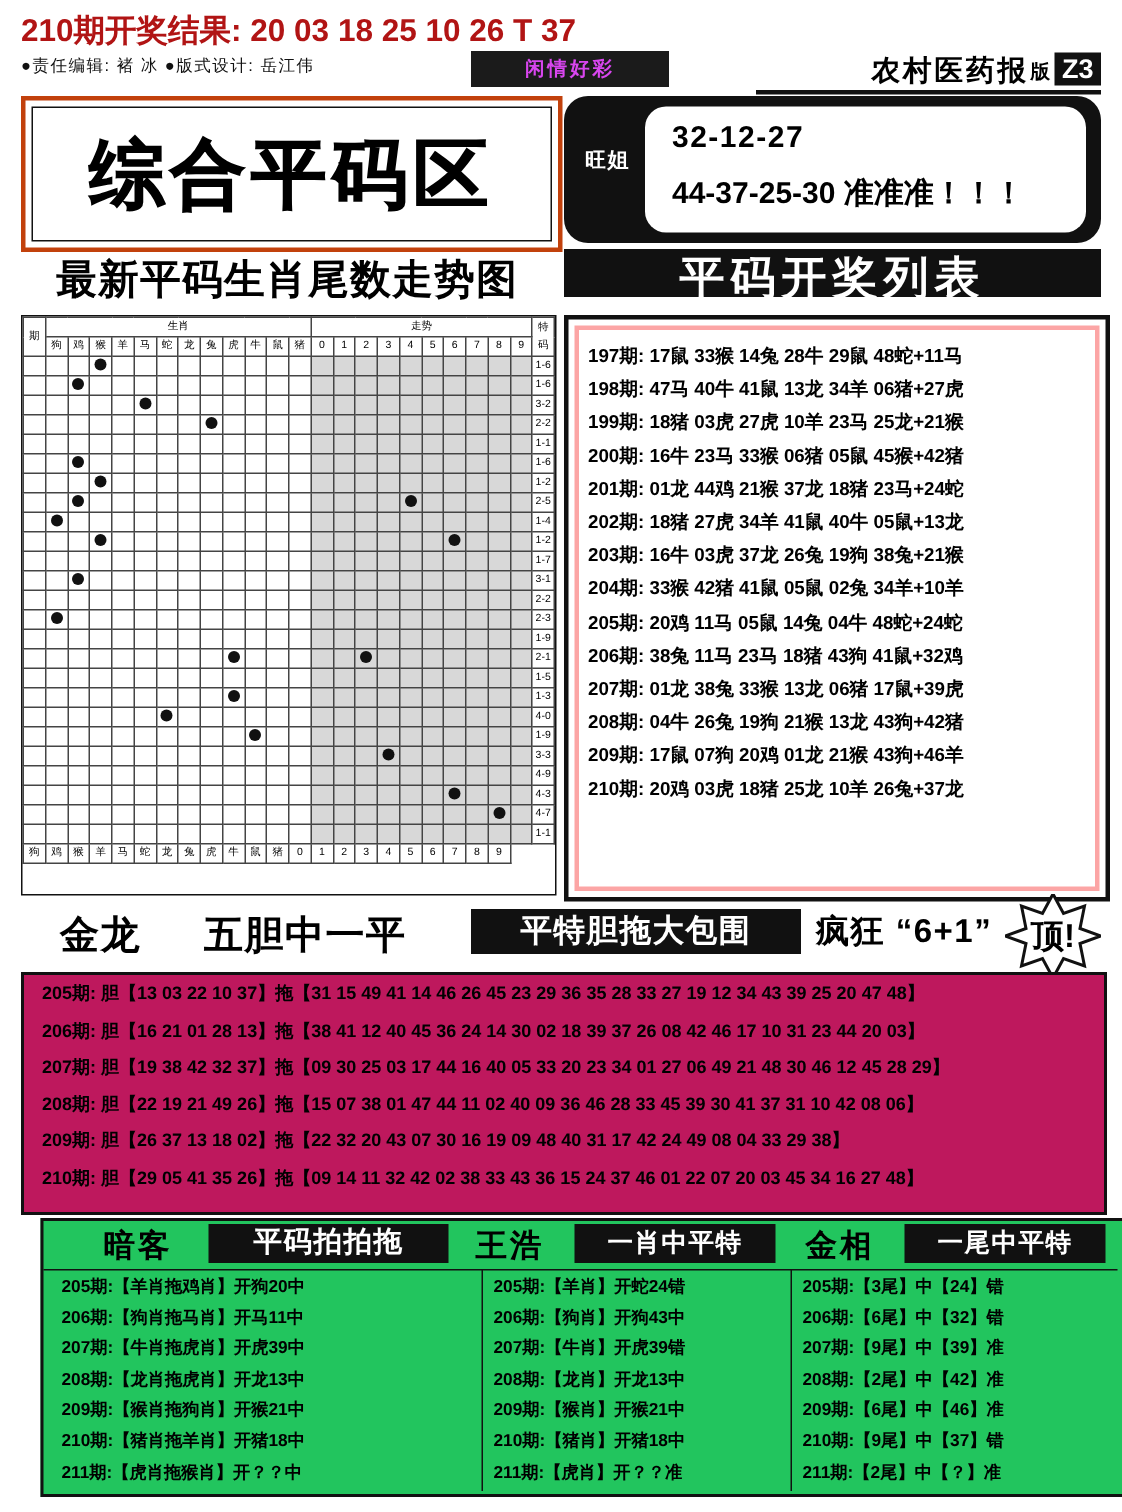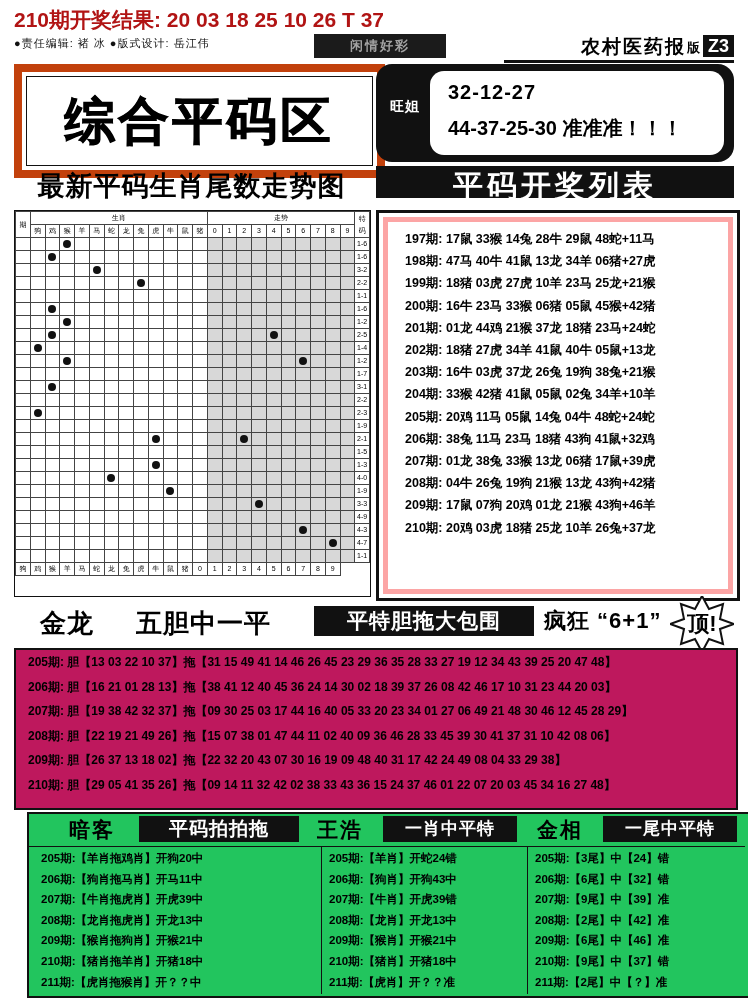--- a/index.html
+++ b/index.html
@@ -21,41 +21,41 @@
   }
   .hdr-bar{
     position:absolute;left:14px;top:34px;width:720px;height:26px;
   }
   .hdr-left{
     position:absolute;left:0;top:2px;width:300px;height:22px;
     font-size:11px;color:#111;letter-spacing:1px;
   }
   .hdr-center{
     position:absolute;left:300px;top:0px;width:132px;height:24px;
-    background:#1b1b1b;color:#a3a3a3;font-size:13px;font-weight:bold;
+    background:#1b1b1b;color:#d946ef;font-size:13px;font-weight:bold;
     text-align:center;line-height:24px;letter-spacing:2px;
   }
   .hdr-right{
     position:absolute;right:0px;top:0px;width:230px;height:26px;
     border-bottom:3px solid #111;
   }
   .hdr-paper{
     position:absolute;right:48px;top:0px;font-size:19px;font-weight:bold;
     letter-spacing:2px;
   }
   .hdr-page{
     position:absolute;right:0px;top:2px;font-size:13px;font-weight:bold;
     border:0;
   }
   .hdr-page .pz{background:#111;color:#fff;padding:1px 5px;margin-left:3px;font-size:18px;}
 
   
   .title-wrap{
     position:absolute;left:14px;top:64px;width:355px;height:98px;
-    border:8px solid #c2410c;background:#fff;
+    border:3px solid #c2410c;background:#fff;
   }
   .title-wrap .inner{
     position:absolute;left:4px;top:4px;right:4px;bottom:4px;border:1px solid #111;
   }
   .big-title{
     position:absolute;left:0;top:0;width:100%;height:100%;
     display:flex;align-items:center;justify-content:center;
     font-size:50px;font-weight:bold;letter-spacing:4px;
     font-family:"DejaVu Sans","Liberation Sans",sans-serif;
     -webkit-text-stroke:1px #000;
@@ -101,21 +101,21 @@
   .grid-hdr td{font-size:8px;font-weight:bold;background:#fff;}
   .g-shade{background:#d8d8d8;}
   .dot{display:inline-block;width:8px;height:8px;border-radius:50%;background:#111;vertical-align:middle;}
   .rowlbl{font-size:7px;}
 
   
   .res-box{
     position:absolute;left:376px;top:210px;width:358px;height:385px;
     border:3px solid #111;background:#fff;
   }
-  .res-inner{position:absolute;left:4px;top:4px;right:4px;bottom:4px;border:5px solid #fca5a5;padding:6px 17px;}
+  .res-inner{position:absolute;left:4px;top:4px;right:4px;bottom:4px;border:3px solid #fca5a5;padding:6px 6px;}
   .res-line{font-size:12.5px;font-weight:bold;line-height:22.2px;white-space:nowrap;letter-spacing:0px;}
 
   
   .banner{
     position:absolute;left:14px;top:602px;width:720px;height:44px;
   }
   .bn-a{
     position:absolute;left:26px;top:4px;font-size:26px;font-weight:bold;letter-spacing:1px;
   }
   .bn-b{

